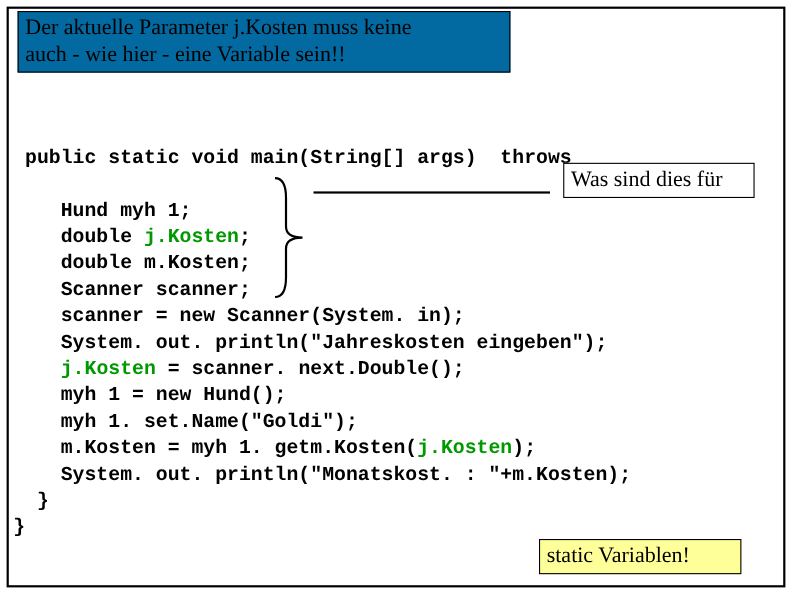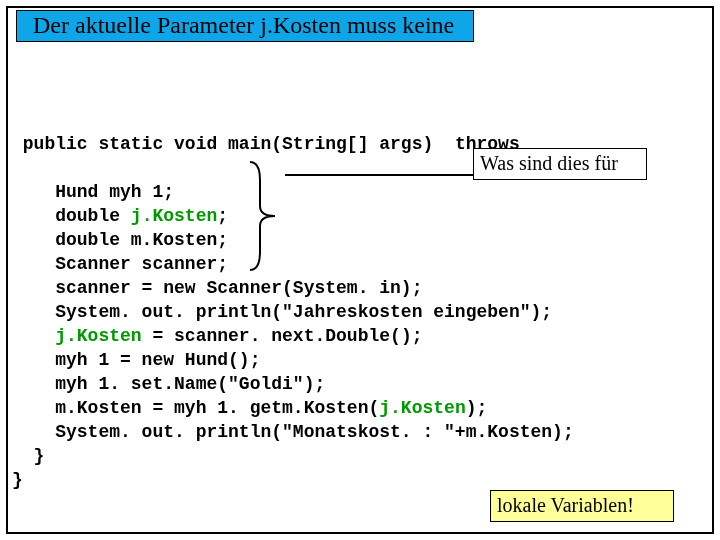--- a/index.html
+++ b/index.html
@@ -30,31 +30,31 @@
     white-space: pre;
     color: #000;
     font-weight: bold;
   }
   .hl { color: #009900; }
   .tooltip-top {
     position: absolute;
     left: 16px;
     top: 10px;
     width: 434px;
-    padding: 2px 6px 4px 16px;
+    padding: 2px 6px 4px 6px;
     border: 1px solid #000;
-    background: #0ea5e9;
+    background: #0369a1;
     font-family: "Times New Roman", serif;
-    font-size: 24px;
+    font-size: 20px;
     line-height: 24px;
     z-index: 10;
   }
   .callout-right {
     position: absolute;
-    left: 473px;
+    left: 512px;
     top: 148px;
     width: 160px;
     padding: 2px 6px 4px 6px;
     border: 1px solid #000;
     background: #fff;
     font-family: "Times New Roman", serif;
     font-size: 20px;
     line-height: 24px;
     z-index: 5;
   }
@@ -108,28 +108,29 @@
 <span>    myh 1 = new Hund();</span>
 <span>    myh 1. set.Name("Goldi");</span>
 <span>    m.Kosten = myh 1. getm.Kosten(</span><span class="hl">j.Kosten</span><span>);</span>
 <span>    System. out. println("Monatskost. : "+m.Kosten);</span>
 <span>  }</span>
 <span>}</span>
 </div>
 
 <div class="tooltip-top">
   <div>Der aktuelle Parameter j.Kosten muss keine</div>
+  <div>auch - wie hier - eine Variable sein!!</div>
 </div>
 
 <div class="brace">
   <svg viewBox="0 0 40 112">
     <path d="M5 2 Q15 2 15 20 L15 46 Q15 56 30 56 Q15 56 15 66 L15 92 Q15 110 5 110" fill="none" stroke="#000" stroke-width="2"></path>
   </svg>
 </div>
 <div class="conn-line"></div>
 
 <div class="callout-right">
   <div>Was sind dies für</div>
 </div>
 
 <div class="answer-box">
-  <span>lokale Variablen!</span>
+  <span>static Variablen!</span>
 </div>
 
 </body></html>

